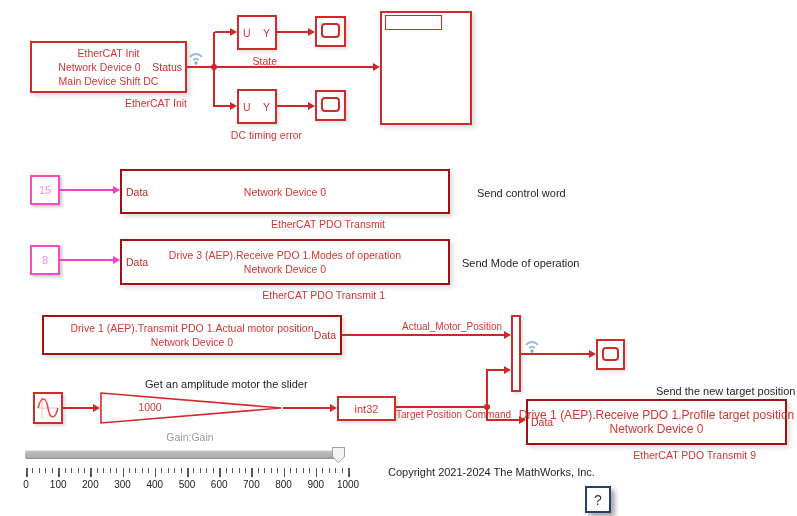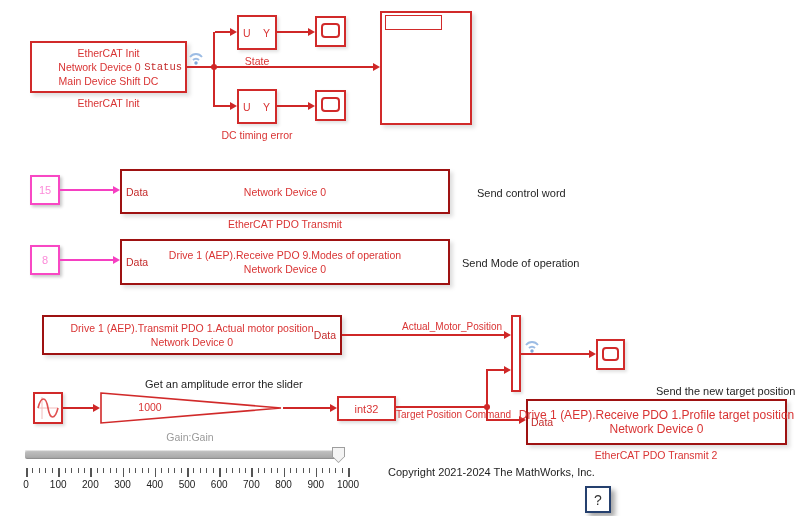--- a/index.html
+++ b/index.html
@@ -4,21 +4,21 @@
 <style>
   html,body{margin:0;padding:0;background:#fff;font-family:"Liberation Sans",sans-serif;}
   #canvas{position:relative;width:797px;height:516px;background:#fff;overflow:hidden;}
   .abs{position:absolute;}
   .blk{position:absolute;background:#fff;border:2px solid #D12A2A;box-sizing:border-box;
        box-shadow:3px 3px 4px rgba(0,0,0,.13);}
   .blk-dark{border-color:#9E1212;}
   .blines{display:flex;flex-direction:column;justify-content:center;align-items:center;
           width:100%;height:100%;font-size:10.5px;color:#D93434;line-height:14px;white-space:nowrap;}
   .port{position:absolute;font-size:10.5px;color:#C42B2B;top:50%;transform:translateY(-50%);white-space:nowrap;}
-  .lbl{position:absolute;font-size:10.5px;color:#D93434;text-align:center;white-space:nowrap;}
+  .lbl{position:absolute;font-size:10.5px;color:#D93434;text-align:right;white-space:nowrap;}
   .ann{position:absolute;font-size:11px;color:#1f1f1f;white-space:nowrap;}
   .sig{position:absolute;font-size:10px;color:#D93434;white-space:nowrap;}
   .wh{position:absolute;height:2px;background:#CF2727;}
   .wv{position:absolute;width:2px;background:#CF2727;}
   .ar{position:absolute;width:0;height:0;border-top:4px solid transparent;
       border-bottom:4px solid transparent;border-left:7px solid #CF2727;}
   .dot{position:absolute;width:6px;height:6px;border-radius:50%;background:#CF2727;}
   .mwh{background:#F53FC1;}
   .mar{border-left-color:#F53FC1;}
   .cblk{position:absolute;background:#fff;border:2px solid #F848C4;box-sizing:border-box;
@@ -56,21 +56,21 @@
 <body>
 
 <div id="canvas">
 
   <div class="blk" style="left:30px;top:41px;width:157px;height:52px;">
     <div class="blines">
       <div>EtherCAT Init</div>
       <div style="margin-right:18px;">Network Device 0</div>
       <div>Main Device Shift DC</div>
     </div>
-    <div class="port" style="right:3px;font-family:Liberation Mono, monospace;">Status</div>
+    <div class="port" style="right:3px;">Status</div>
   </div>
   <div class="lbl" style="left:30px;top:97px;width:157px;">EtherCAT Init</div>
 
   <svg class="abs" style="left:188px;top:51px;" width="16" height="15" viewBox="0 0 16 15">
     <path d="M2 6 A 7.5 7.5 0 0 1 14 6" stroke="#9CBCE4" fill="none" stroke-width="1.8"></path>
     <path d="M5 9 A 4.2 4.2 0 0 1 11 9" stroke="#9CBCE4" fill="none" stroke-width="1.8"></path>
     <circle cx="8" cy="12" r="1.7" fill="#7FA8D8"></circle>
   </svg>
 
   <div class="wh" style="left:187px;top:66px;width:28px;"></div>
@@ -126,25 +126,26 @@
   <div class="ann" style="left:477px;top:187px;">Send control word</div>
 
   <div class="cblk" style="left:30px;top:245px;width:30px;height:30px;">
     <span>8</span>
   </div>
   <div class="wh mwh" style="left:60px;top:259px;width:53px;"></div>
   <div class="ar mar" style="left:113px;top:256px;"></div>
 
   <div class="blk blk-dark" style="left:120px;top:239px;width:330px;height:46px;">
     <div class="blines">
-      <div>Drive 1 (AEP).Receive PDO 9.Modes of operation</div>
+      <div>Drive 3 (AEP).Receive PDO 1.Modes of operation</div>
       <div>Network Device 0</div>
     </div>
     <div class="port" style="left:4px;">Data</div>
   </div>
+  <div class="lbl" style="left:185px;top:289px;width:200px;">EtherCAT PDO Transmit 1</div>
   <div class="ann" style="left:462px;top:257px;">Send Mode of operation</div>
 
   <div class="blk blk-dark" style="left:42px;top:315px;width:300px;height:40px;">
     <div class="blines">
       <div>Drive 1 (AEP).Transmit PDO 1.Actual motor position</div>
       <div>Network Device 0</div>
     </div>
     <div class="port" style="right:4px;">Data</div>
   </div>
   <div class="wh" style="left:342px;top:334px;width:162px;"></div>
@@ -156,21 +157,21 @@
     <path d="M2 6 A 7.5 7.5 0 0 1 14 6" stroke="#9CBCE4" fill="none" stroke-width="1.8"></path>
     <path d="M5 9 A 4.2 4.2 0 0 1 11 9" stroke="#9CBCE4" fill="none" stroke-width="1.8"></path>
     <circle cx="8" cy="12" r="1.7" fill="#7FA8D8"></circle>
   </svg>
   <div class="wh" style="left:521px;top:353px;width:68px;"></div>
   <div class="ar" style="left:589px;top:350px;"></div>
   <div class="scope" style="left:596px;top:339px;width:29px;height:31px;">
     <div class="scope-inner" style="left:4px;top:6px;width:17px;height:14px;"></div>
   </div>
 
-  <div class="ann" style="left:145px;top:378px;">Get an amplitude error the slider</div>
+  <div class="ann" style="left:145px;top:378px;">Get an amplitude motor the slider</div>
 
   <div class="blk" style="left:33px;top:392px;width:30px;height:32px;box-shadow:2px 2px 3px rgba(0,0,0,.15);">
     <svg width="26" height="28" viewBox="0 0 26 28">
       <path d="M3 14 H23" stroke="#F2BCBC" stroke-width="1"></path>
       <path d="M7 3 V25" stroke="#F2BCBC" stroke-width="1"></path>
       <path d="M3 14 C 6 2, 11 2, 13 14 C 15 26, 20 26, 23 14" stroke="#E05050" fill="none" stroke-width="1.6"></path>
     </svg>
   </div>
   <div class="wh" style="left:63px;top:407px;width:30px;"></div>
   <div class="ar" style="left:93px;top:404px;"></div>
@@ -200,21 +201,21 @@
   <div class="ar" style="left:519px;top:416px;"></div>
 
   <div class="ann" style="left:656px;top:385px;">Send the new target position</div>
   <div class="blk blk-dark" style="left:526px;top:399px;width:261px;height:46px;">
     <div class="blines" style="font-size:12px;">
       <div>Drive 1 (AEP).Receive PDO 1.Profile target position</div>
       <div>Network Device 0</div>
     </div>
     <div class="port" style="left:3px;">Data</div>
   </div>
-  <div class="lbl" style="left:556px;top:449px;width:200px;">EtherCAT PDO Transmit 2</div>
+  <div class="lbl" style="left:556px;top:449px;width:200px;">EtherCAT PDO Transmit 9</div>
 
   <div class="track"></div>
   <div class="thumb">
       <div class="thumb-inner"></div>
     </div>
   <div class="tickrow">
       <div class="tick major" style="left: 1px; height: 9px;"></div>
       <div class="tick minor" style="left: 7.44px; height: 5px;"></div>
       <div class="tick minor" style="left: 13.88px; height: 5px;"></div>
       <div class="tick minor" style="left: 20.32px; height: 5px;"></div>

